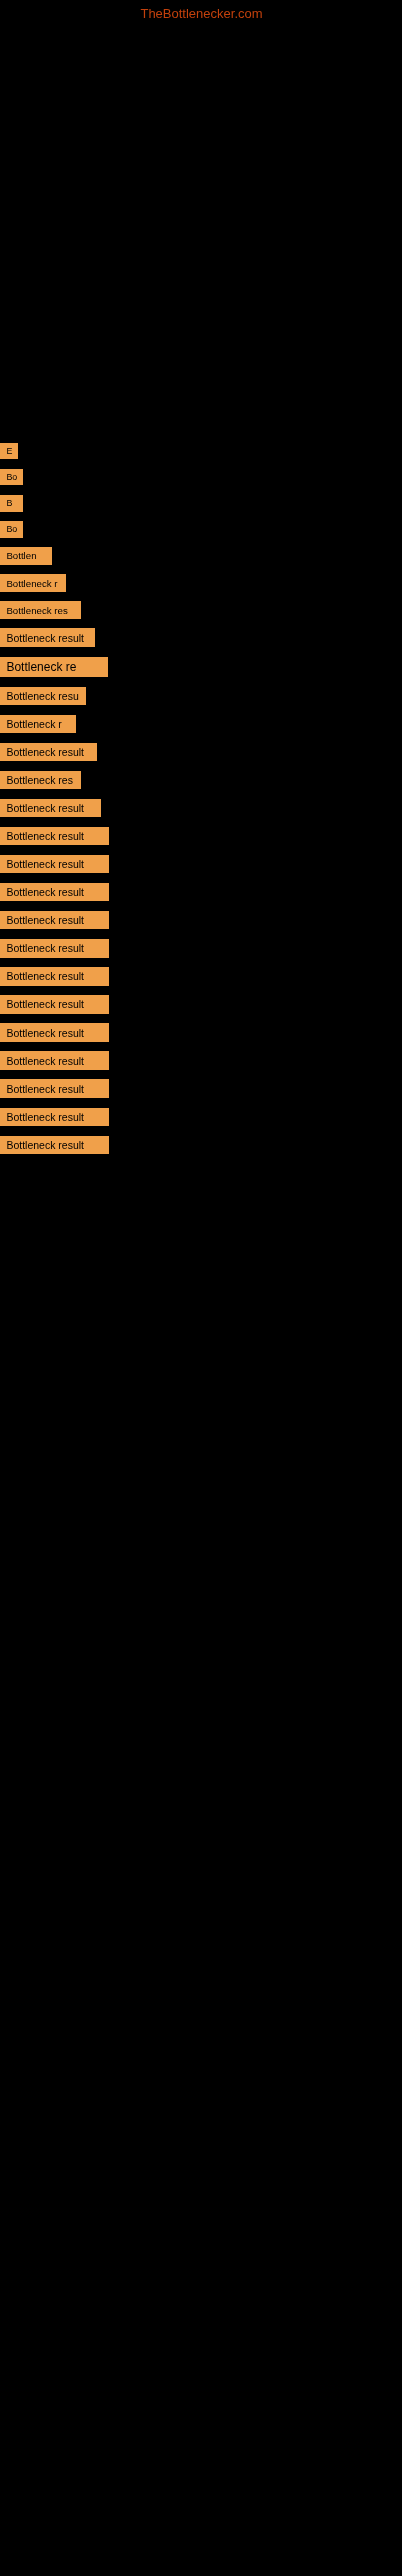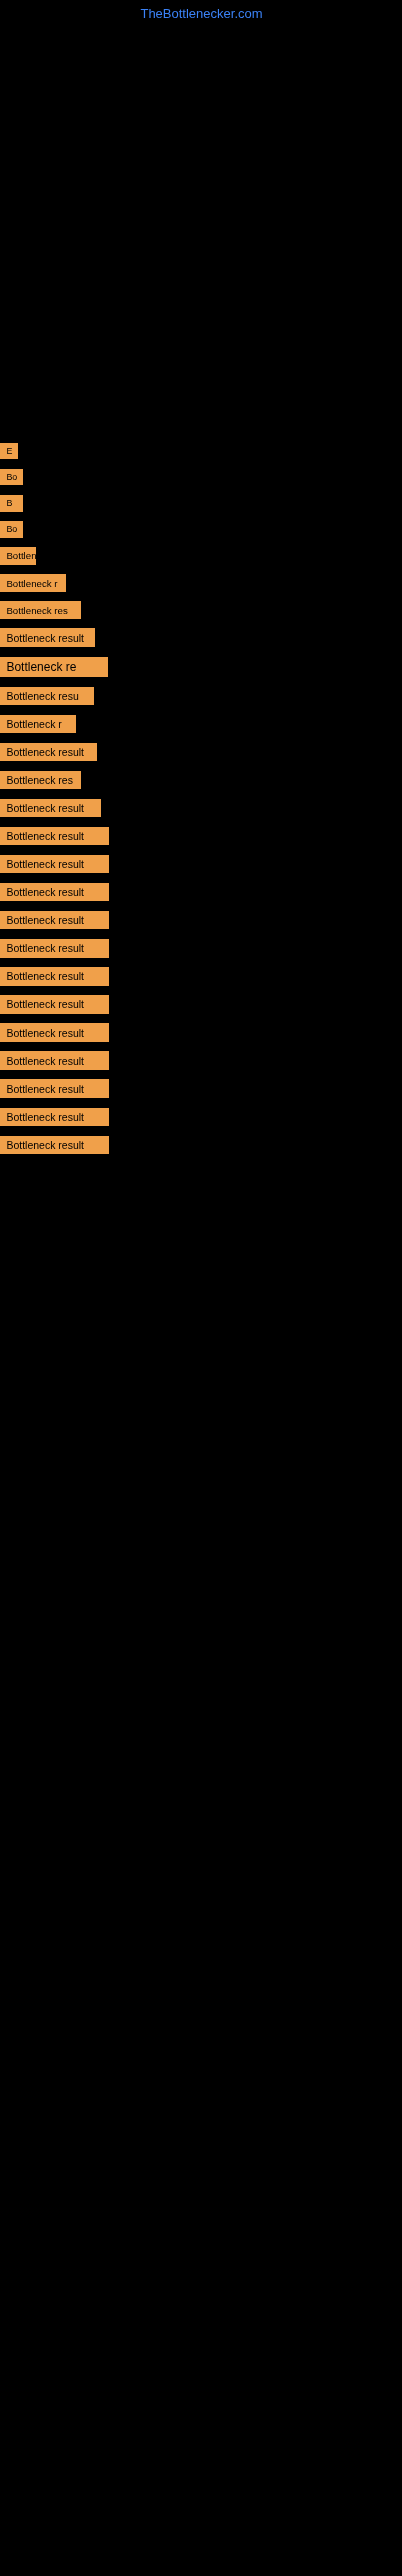--- a/index.html
+++ b/index.html
@@ -12,21 +12,21 @@
       width: 403px;
       min-height: 2576px;
       font-family: Arial, sans-serif;
       position: relative;
     }
     .site-title {
       position: absolute;
       top: 6.4px;
       left: 50%;
       transform: translateX(-50%);
-      color: #3b82f6;
+      color: #c2410c;
       font-size: 13px;
       font-weight: normal;
       white-space: nowrap;
     }
     .items-container {
       position: absolute;
       top: 443px;
       left: 0;
       width: 403px;
     }
@@ -43,27 +43,27 @@
       padding: 3.2px 6.4px;
       display: inline-block;
       white-space: nowrap;
       overflow: hidden;
     }
     
     .item-0 .item-label { width: 17.7px; font-size: 8.9px; }
     .item-1 .item-label { width: 22.5px; font-size: 8.9px; }
     .item-2 .item-label { width: 22.5px; font-size: 8.9px; }
     .item-3 .item-label { width: 22.5px; font-size: 8.9px; }
-    .item-4 .item-label { width: 36px; font-size: 9.7px; }
+    .item-4 .item-label { width: 52px; font-size: 9.7px; }
     .item-5 .item-label { width: 66px; font-size: 9.7px; }
     .item-6 .item-label { width: 64px; font-size: 9.7px; }
     .item-7 .item-label { width: 81px; font-size: 9.7px; }
     .item-8 .item-label { width: 95px; font-size: 10.5px; }
     .item-9 .item-label { width: 108px; font-size: 12px; }
-    .item-10 .item-label { width: 94px; font-size: 10.5px; }
+    .item-10 .item-label { width: 86px; font-size: 10.5px; }
     .item-11 .item-label { width: 76px; font-size: 10.5px; }
     .item-12 .item-label { width: 97px; font-size: 10.5px; }
     .item-13 .item-label { width: 81px; font-size: 10.5px; }
     .item-14 .item-label { width: 101px; font-size: 10.5px; }
     .item-15 .item-label { width: 109px; font-size: 10.5px; }
     .item-16 .item-label { width: 109px; font-size: 10.5px; }
     .item-17 .item-label { width: 109px; font-size: 10.5px; }
     .item-18 .item-label { width: 109px; font-size: 10.5px; }
     .item-19 .item-label { width: 109px; font-size: 10.5px; }
     .item-20 .item-label { width: 109px; font-size: 10.5px; }

